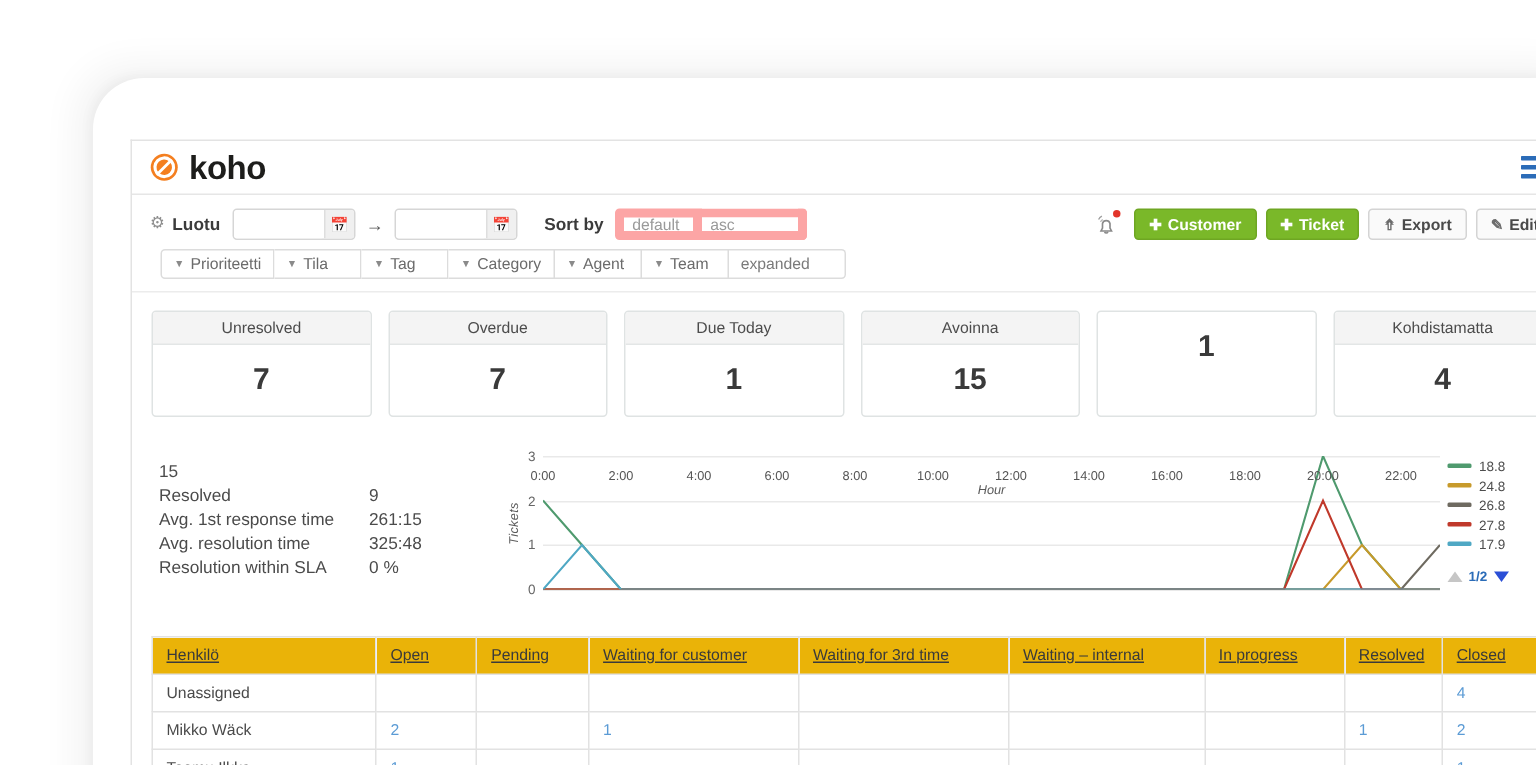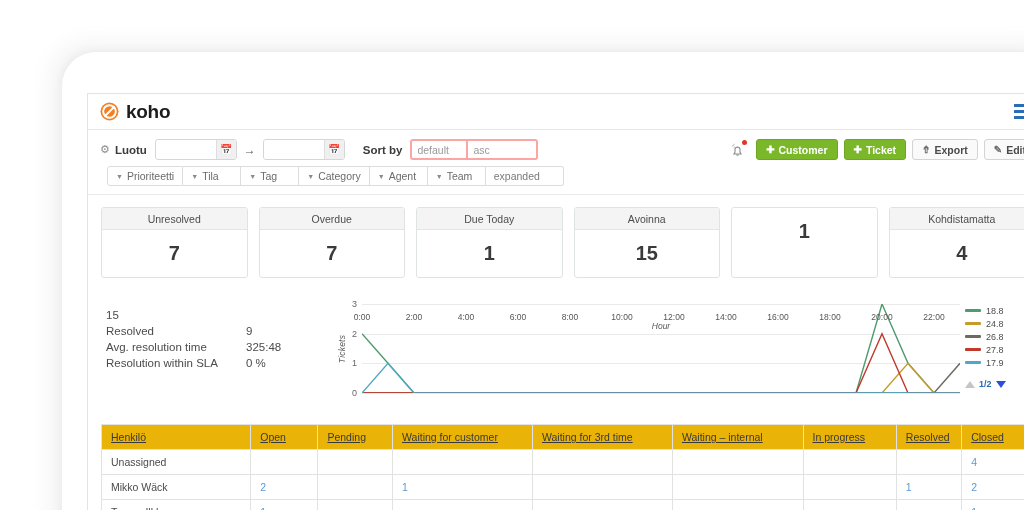--- a/index.html
+++ b/index.html
@@ -39,21 +39,21 @@
     height:36px;
     border-bottom:1px solid #e6e6e6;
     display:flex; align-items:center;
     justify-content:space-between;
     padding:0 13px 0 12px;
     background:#fff;
   }
   .brand{ display:flex; align-items:center; gap:7px; }
   .brand-mark{ width:19px; height:19px; position:relative; }
   .brand-name{
-    font-size:19px; font-weight:bold; color:#1d1d1b;
+    font-size:22px; font-weight:bold; color:#1d1d1b;
     letter-spacing:-0.3px; line-height:1;
   }
   .hamburger{ display:flex; flex-direction:column; gap:3px; cursor:pointer; padding:3px 1px; }
   .hamburger i{ display:block; width:20px; height:3px; background:#2b6cb8; border-radius:0.5px; }
 
   
   .filterbar{
     padding:8px 12px 0 12px;
     border-bottom:1px solid #ececec;
     background:#fff;
@@ -68,21 +68,21 @@
   }
   .date-field .txt{ width:60px; }
   .date-field .cal{
     width:20px; background:#f0f0f0; border-left:1px solid #dedede;
     display:flex; align-items:center; justify-content:center;
     font-size:10px; color:#777;
   }
   .arrow-sep{ margin:0 7px; color:#555; font-size:12px; line-height:1; }
   .sortby-lbl{ font-size:11.5px; font-weight:bold; color:#3b3b3b; margin:0 8px 0 18px; }
   .inp{
-    height:21px; border:2px solid #fca5a5; border-radius:2px;
+    height:21px; border:6px solid #fca5a5; border-radius:2px;
     font-size:10.5px; color:#9a9a9a;
     padding:0 5px; background:#fff; font-family:inherit; outline:none;
   }
   .inp.sort-default{ width:58px; border-radius:3px 0 0 3px; }
   .inp.sort-asc{ width:70px; border-left:none; border-radius:0 3px 3px 0; }
 
   .right-tools{ display:flex; align-items:center; gap:6px; margin-left:auto; }
   .bell{ position:relative; width:17px; height:18px; margin-right:4px; }
   .bell .dot{
     position:absolute; right:-1px; top:-1px; width:5px; height:5px;
@@ -339,20 +339,24 @@
 
     <div class="mid">
 
       <div class="stats" id="stats-list">
           <div class="stat-line">
             <span class="stat-val">15</span>
           </div>
           <div class="stat-line">
             <span class="stat-name">Resolved</span>
             <span class="stat-val">9</span>
+          </div>
+          <div class="stat-line">
+            <span class="stat-name">Avg. 1st response time</span>
+            <span class="stat-val">261:15</span>
           </div>
           <div class="stat-line">
             <span class="stat-name">Avg. resolution time</span>
             <span class="stat-val">325:48</span>
           </div>
           <div class="stat-line">
             <span class="stat-name">Resolution within SLA</span>
             <span class="stat-val">0 %</span>
           </div>
         </div>

